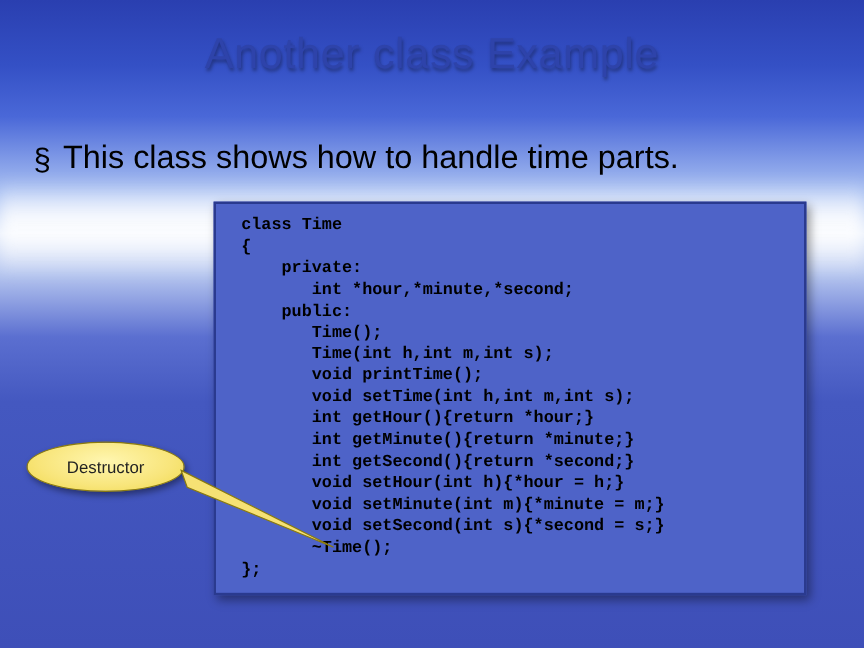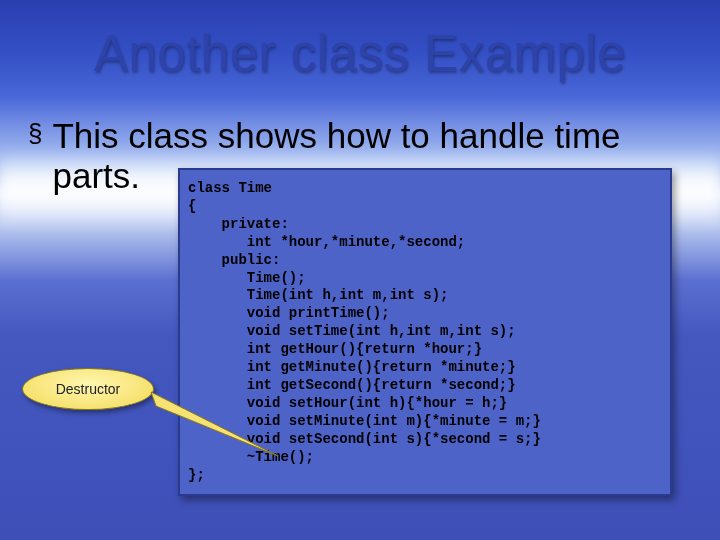--- a/index.html
+++ b/index.html
@@ -31,21 +31,21 @@
       rgba(255,255,255,0.7) 65%,
       rgba(255,255,255,0.0) 100%);
     filter: blur(6px);
     pointer-events: none;
   }
   .title {
     position: absolute;
     top: 24px;
     left: 0; right: 0;
     text-align: center;
-    font-size: 51px;
+    font-size: 36px;
     font-weight: normal;
     color: #2e43aa;
     text-shadow: 1px 2px 3px rgba(0,0,0,0.35);
     letter-spacing: 0.5px;
   }
   .bullet-row {
     position: absolute;
     top: 116px;
     left: 28px;
     right: 20px;
@@ -53,33 +53,33 @@
     align-items: flex-start;
     color: #000;
   }
   .bullet-mark {
     font-size: 26px;
     line-height: 1;
     margin-right: 10px;
     margin-top: 4px;
   }
   .bullet-text {
-    font-size: 35px;
+    font-size: 27px;
     line-height: 1.15;
   }
   .code-box {
     position: absolute;
     top: 168px;
     left: 178px;
     width: 494px;
     height: 328px;
     background: #4e63c8;
     border: 2px solid #2a3a8f;
     box-shadow: 3px 4px 8px rgba(0,0,0,0.4);
-    padding: 10px 8px;
+    padding: 10px 21px;
     color: #000;
     font-family: "Courier New", Courier, monospace;
     font-size: 14px;
     font-weight: bold;
     line-height: 1.28;
     white-space: pre;
   }
   .callout {
     position: absolute;
     top: 368px;

